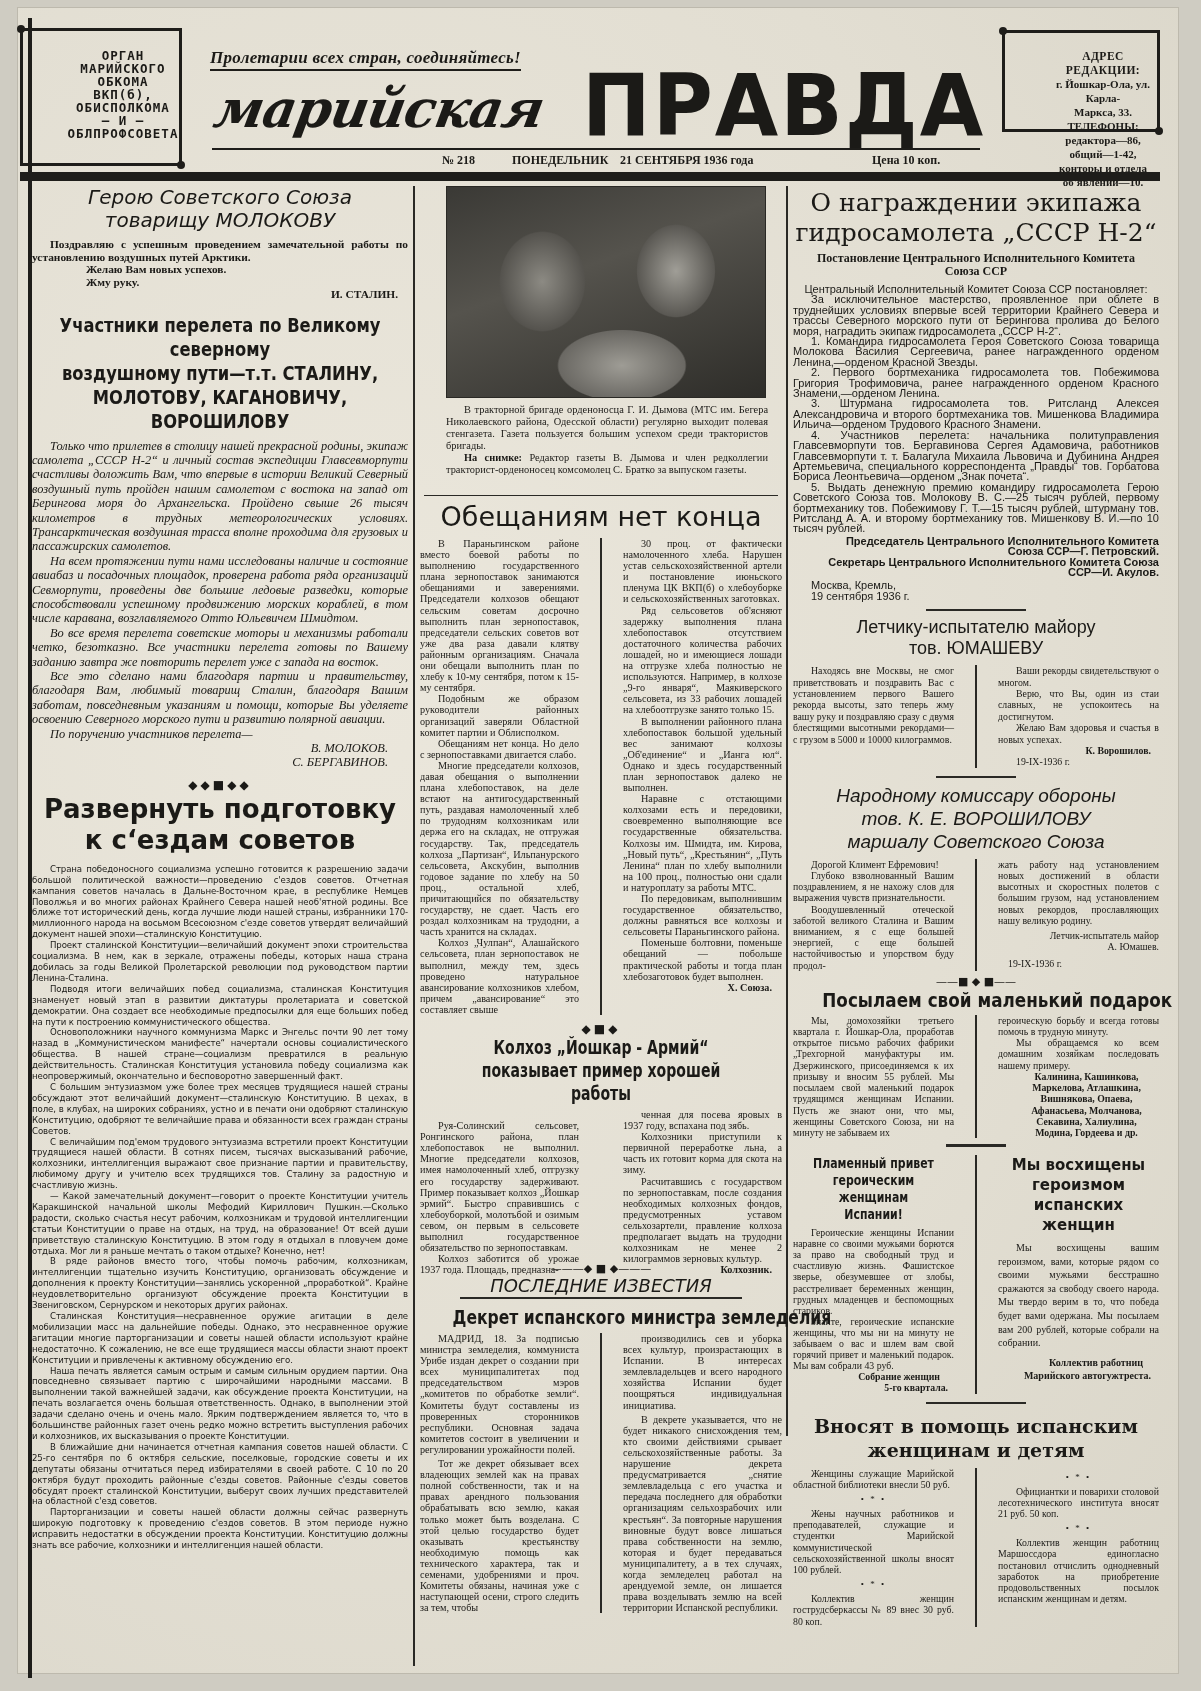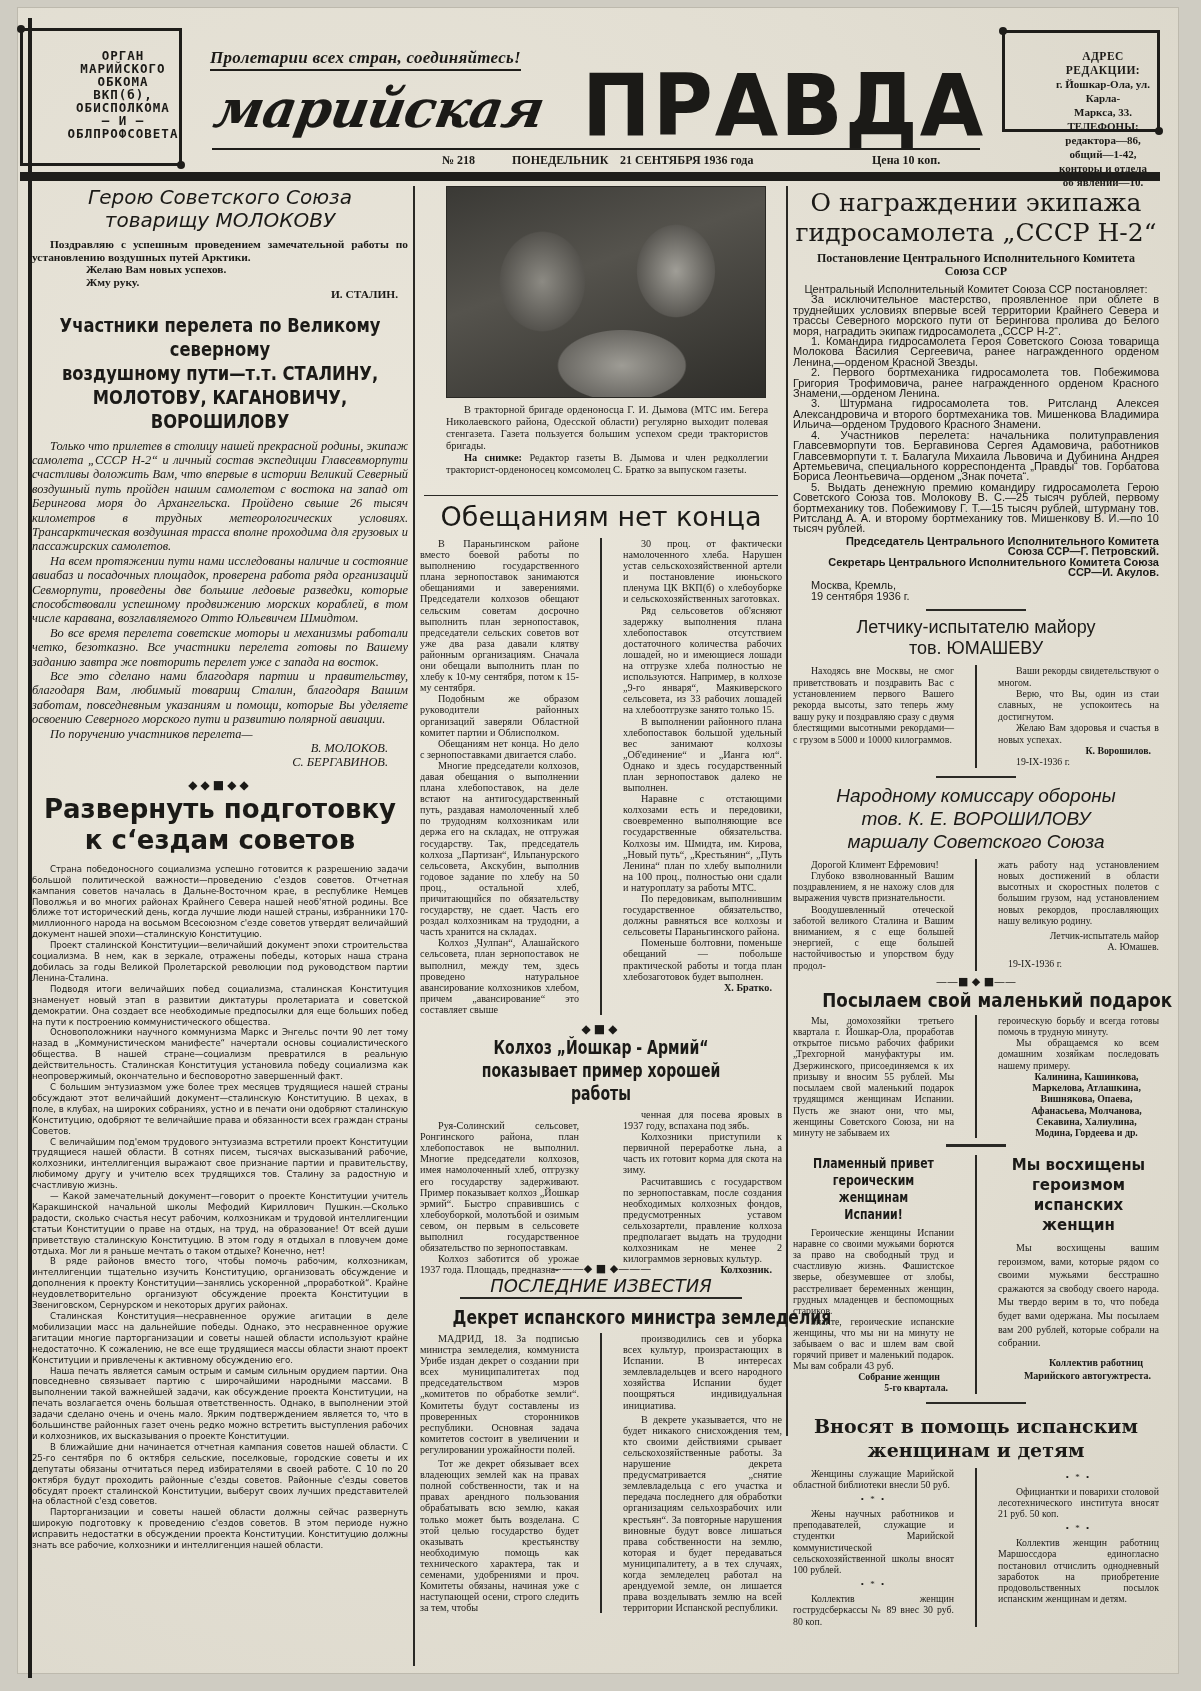--- a/index.html
+++ b/index.html
@@ -171,21 +171,21 @@
       <p class="txt">Колхоз „Чулпан“, Алашайского сельсовета, план зернопоставок не выполнил, между тем, здесь проведено натуральное авансирование колхозников хлебом, причем „авансирование“ это составляет свыше</p>
     </div>
     <div class="sep"></div>
     <div>
       <p class="txt">30 проц. от фактически намолоченного хлеба. Нарушен устав сельскохозяйственной артели и постановление июньского пленума ЦК ВКП(б) о хлебоуборке и сельскохозяйственных заготовках.</p>
       <p class="txt">Ряд сельсоветов об'ясняют задержку выполнения плана хлебопоставок отсутствием достаточного количества рабочих лошадей, но и имеющиеся лошади на отгрузке хлеба полностью не используются. Например, в колхозе „9-го января“, Маякиверского сельсовета, из 33 рабочих лошадей на хлебоотгрузке занято только 15.</p>
       <p class="txt">В выполнении районного плана хлебопоставок большой удельный вес занимают колхозы „Об'единение“ и „Ианга юл“. Однако и здесь государственный план зернопоставок далеко не выполнен.</p>
       <p class="txt">Наравне с отстающими колхозами есть и передовики, своевременно выполняющие все государственные обязательства. Колхозы им. Шмидта, им. Кирова, „Новый путь“, „Крестьянин“, „Путь Ленина“ план по хлебу выполнили на 100 проц., полностью они сдали и натуроплату за работы МТС.</p>
       <p class="txt">По передовикам, выполнившим государственное обязательство, должны равняться все колхозы и сельсоветы Параньгинского района.</p>
       <p class="txt">Поменьше болтовни, поменьше обещаний — побольше практической работы и тогда план хлебозаготовок будет выполнен.</p>
-      <p class="sig b" style="padding-right:10px">Х. Братко.</p>
+      <p class="sig b" style="padding-right:10px">Х. Союза.</p>
     </div>
   </div>
 </div>
 
 <div class="col" style="left:420px; top:1022px; width:362px;">
   <div class="dingbat">◆■◆</div>
   <div class="c" style="font-family:'DejaVu Sans',sans-serif; font-weight:bold; font-size:19px; line-height:23px;">
     <div style="transform:scaleX(0.74); transform-origin:center;">Колхоз „Йошкар - Армий“</div>
     <div style="transform:scaleX(0.74); transform-origin:center;">показывает пример хорошей работы</div>
   </div>

